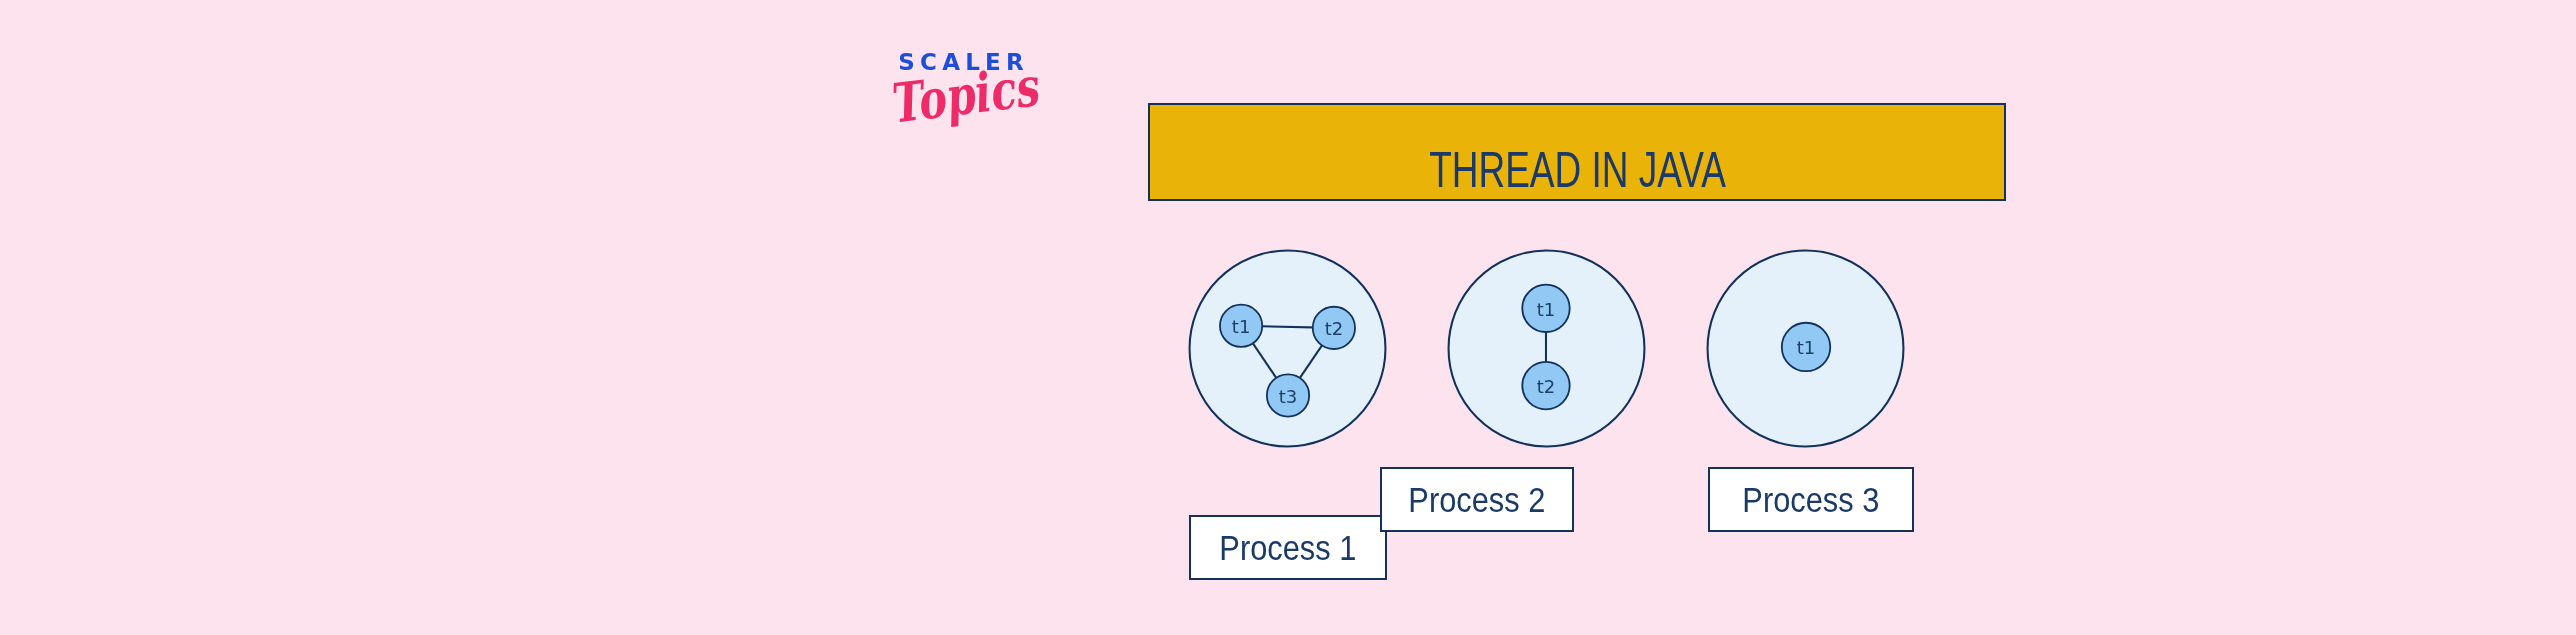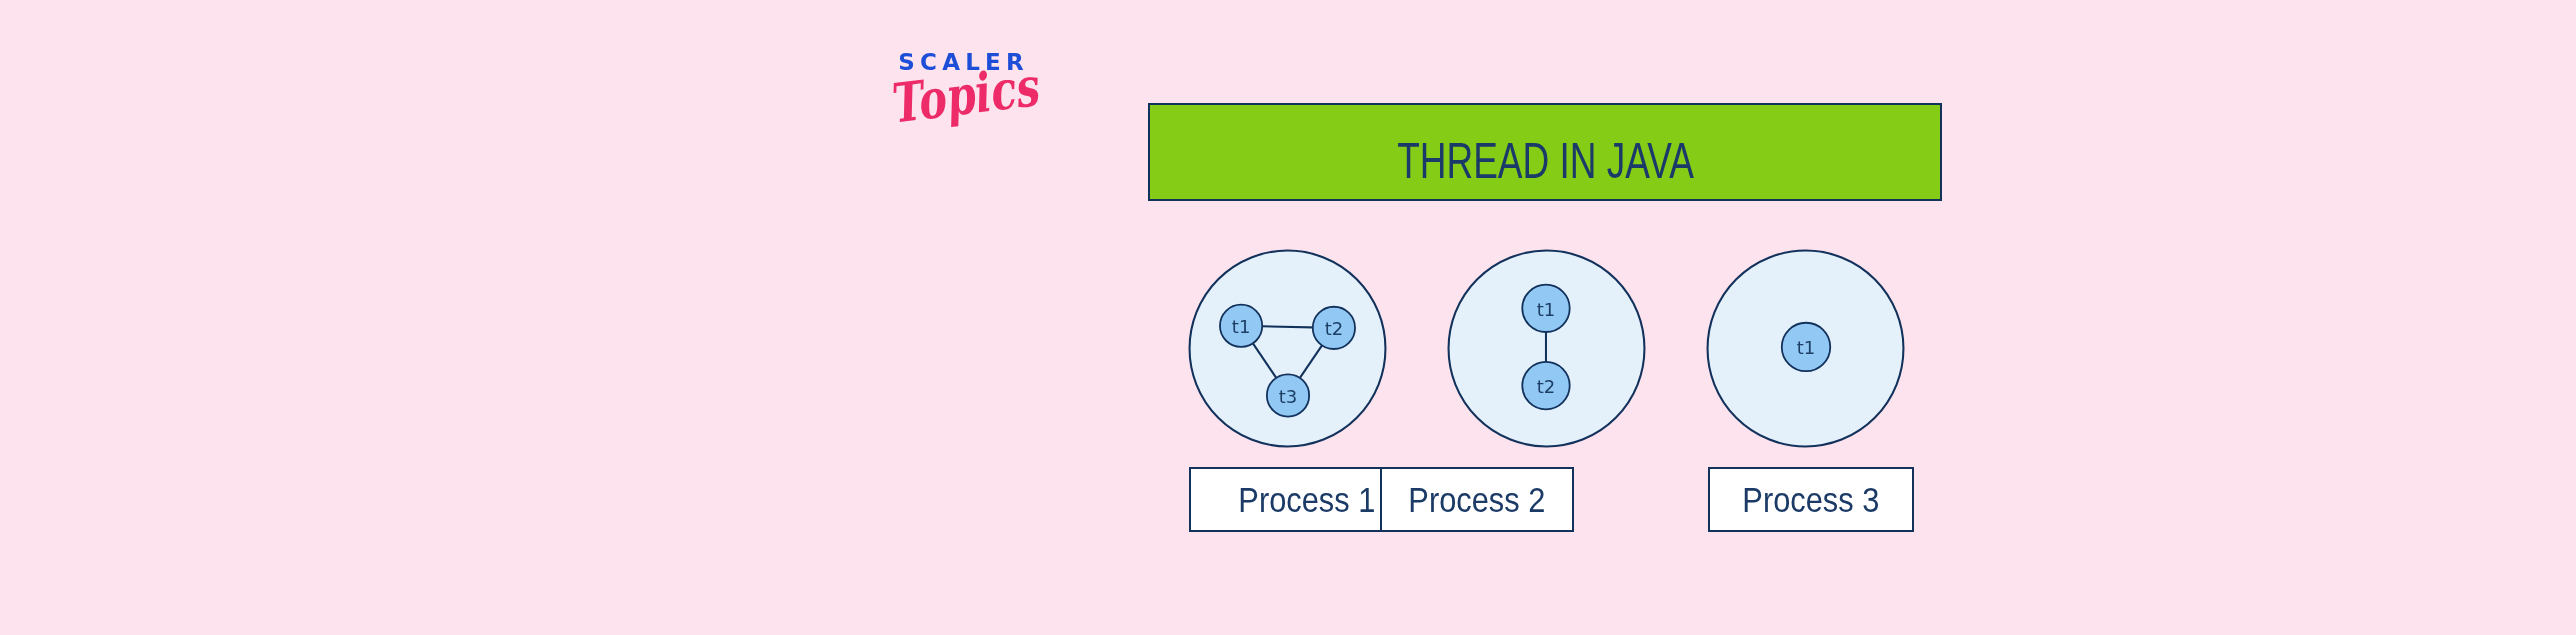--- a/index.html
+++ b/index.html
@@ -47,27 +47,27 @@
     display: inline-block;
     transform: rotate(-7deg) scaleX(0.77);
     transform-origin: left top;
   }
 
   
   .title-box {
     position: absolute;
     left: 1148px;
     top: 103px;
-    width: 794px;
+    width: 858px;
     height: 98px;
-    background: #84cc16;
+    background: #eab308;
     border: 2.1px solid #12315B;
     box-sizing: border-box;
     display: flex;
-    align-items: center;
+    align-items: flex-end;
     justify-content: center;
   }
   .title-text {
     display: inline-block;
     margin-top: 17.5px;
     font-size: 50px;
     font-weight: normal;
     color: #1B3A69;
     white-space: nowrap;
     transform: scaleX(0.74);
@@ -111,21 +111,21 @@
     position: absolute;
     top: 467px;
     height: 65px;
     background: #FFFFFF;
     border: 2.1px solid #12315B;
     box-sizing: border-box;
     display: flex;
     align-items: center;
     justify-content: center;
   }
-  .process-box.b1 { left: 1189px; width: 235px; }
+  .process-box.b1 { left: 1189px; width: 198px; margin-top: 48px; }
   .process-box.b2 { left: 1380px; width: 194px; }
   .process-box.b3 { left: 1708px; width: 206px; }
   .process-box-text {
     display: inline-block;
     font-size: 35px;
     color: #1B3A66;
     white-space: nowrap;
     transform: scaleX(0.88);
     transform-origin: center;
   }

